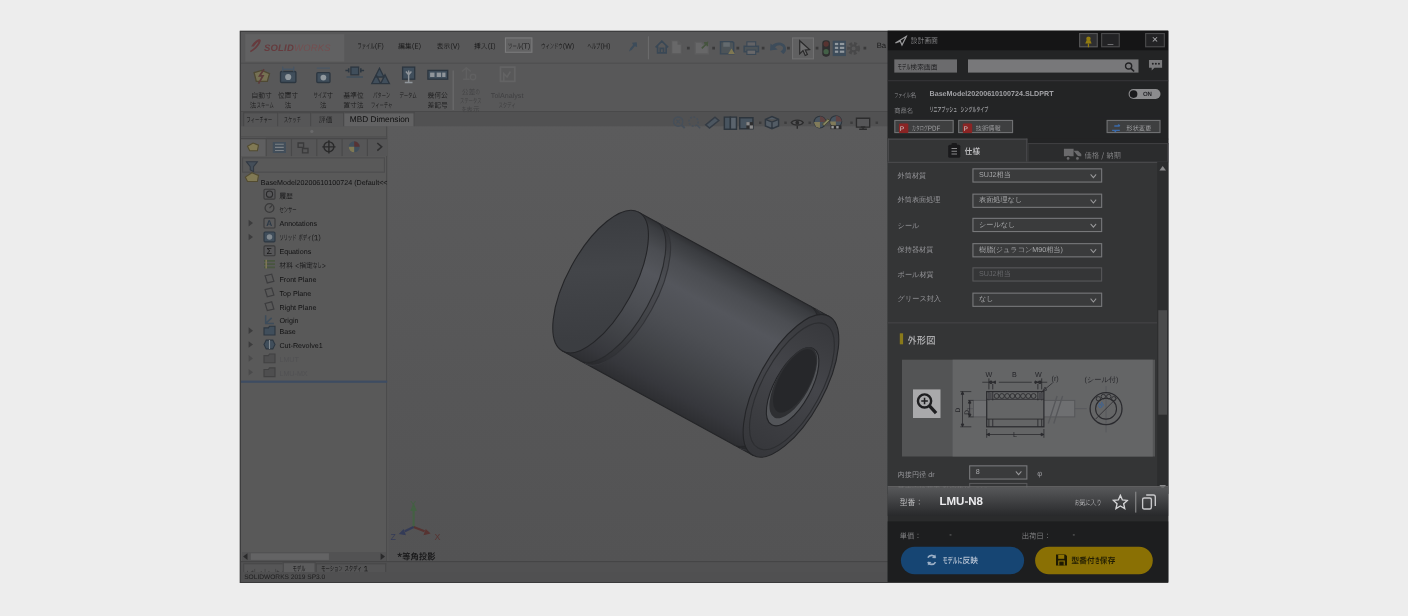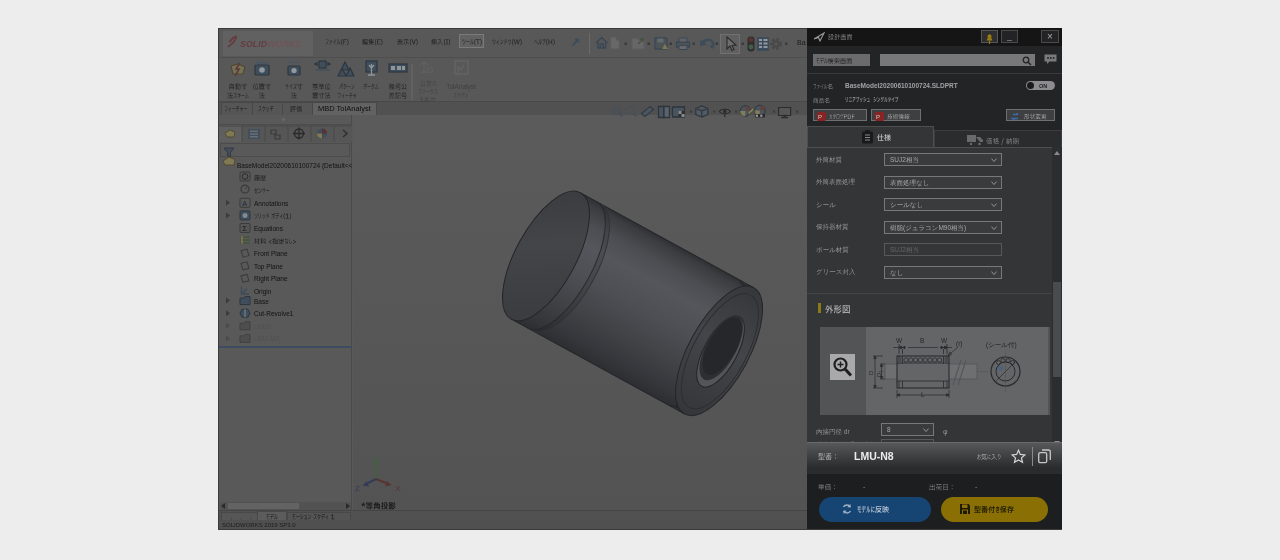--- a/index.html
+++ b/index.html
@@ -176,21 +176,21 @@
   <div class="t" style="left:39px;top:76px">
       <svg width="17" height="9" style="display:block;overflow:visible">
         <path transform="translate(0,6.3) scale(0.00650,-0.00650)" fill="#17171a" d="M515 4Q425 153 332 262Q285 181 223 115Q161 49 89 1L67 67Q209 157 299 310Q389 462 415 652H112V720H463Q463 683 454 623Q433 458 361 314Q454 202 542 59ZM1147 604V537H988V454Q988 334 969 246Q949 159 909 95Q868 31 803 -19L779 43Q841 89 877 144Q913 200 929 274Q946 349 946 453V537H782Q740 425 680 338L649 389Q706 471 747 578Q788 685 813 809L855 792Q833 681 806 604ZM1472 332Q1459 448 1428 596L1471 613Q1502 447 1513 347ZM1388 7Q1474 67 1525 145Q1577 223 1604 329Q1630 435 1642 587L1685 578Q1673 418 1643 300Q1613 183 1558 94Q1502 6 1412 -60ZM1340 283Q1318 422 1287 549L1329 570Q1361 430 1380 303ZM2351 459V393H2133V375Q2133 222 2096 127Q2058 32 1977 -27L1954 34Q2004 71 2034 116Q2063 162 2077 224Q2091 286 2091 375V393H1861V459H2091V659Q2009 646 1906 640L1903 708Q2159 723 2297 782L2310 717Q2240 687 2133 666V459Z"></path>
       </svg>
     </div>
   <div class="t" style="left:71px;top:76px">
       <svg width="14" height="9" style="display:block;overflow:visible">
         <path transform="translate(0,6.3) scale(0.00650,-0.00650)" fill="#17171a" d="M75 803H334V747H75ZM642 318H878V258H642V-75H585V258H359V318H585V743H379V800H861V743H642ZM697 411Q722 463 749 538Q776 612 792 674L842 651Q825 589 798 513Q770 437 743 381ZM446 672Q467 621 490 550Q512 478 529 412L480 386Q464 453 441 524Q419 595 398 648ZM42 662H362V605H42ZM80 523H330V467H80ZM330 331H80V387H330ZM131 -75H79V251H332V-21H131ZM282 196H131V36H282ZM1210 829Q1186 687 1135 563V-74H1082V449Q1045 383 1009 341L975 392Q1042 479 1087 590Q1131 700 1159 845ZM1830 786V728H1626V556H1801V-74H1744V-5H1294V-74H1239V556H1405V728H1222V786ZM1461 556H1571V728H1461ZM1405 500H1294V51H1405ZM1571 51V500H1461V51ZM1626 51H1744V500H1626Z"></path>
       </svg>
     </div>
-  <div class="t" style="left:99px;top:75px;font-size:7.5px;color:#0e0e10">MBD TolAnalyst</div>
+  <div class="t" style="left:99px;top:75px;font-size:7.5px;color:#0e0e10">MBD Dimension</div>
   <div id="lpanel">
     <div style="position:absolute;left:63px;top:3px;width:3px;height:3px;border-radius:2px;background:#69696b"></div>
     <div style="position:absolute;left:0;top:9px;width:133px;border-top:1px solid #4c4c4e"></div>
     <div style="position:absolute;left:0;top:10px;width:133px;height:17px" id="treetabs">
       <svg width="133" height="17" viewBox="0 0 133 17">
         <rect x="0" y="0" width="133" height="17" fill="#565658"></rect>
         <rect x="0" y="0" width="23" height="17" fill="#5f5f61"></rect>
         <g stroke="#48484a" fill="none">
             <path d="M23 1 L23 17 M46 1 L46 17 M69 1 L69 17 M92 1 L92 17 M115 1 L115 17"></path>
             <path d="M0 1 L133 1"></path>

